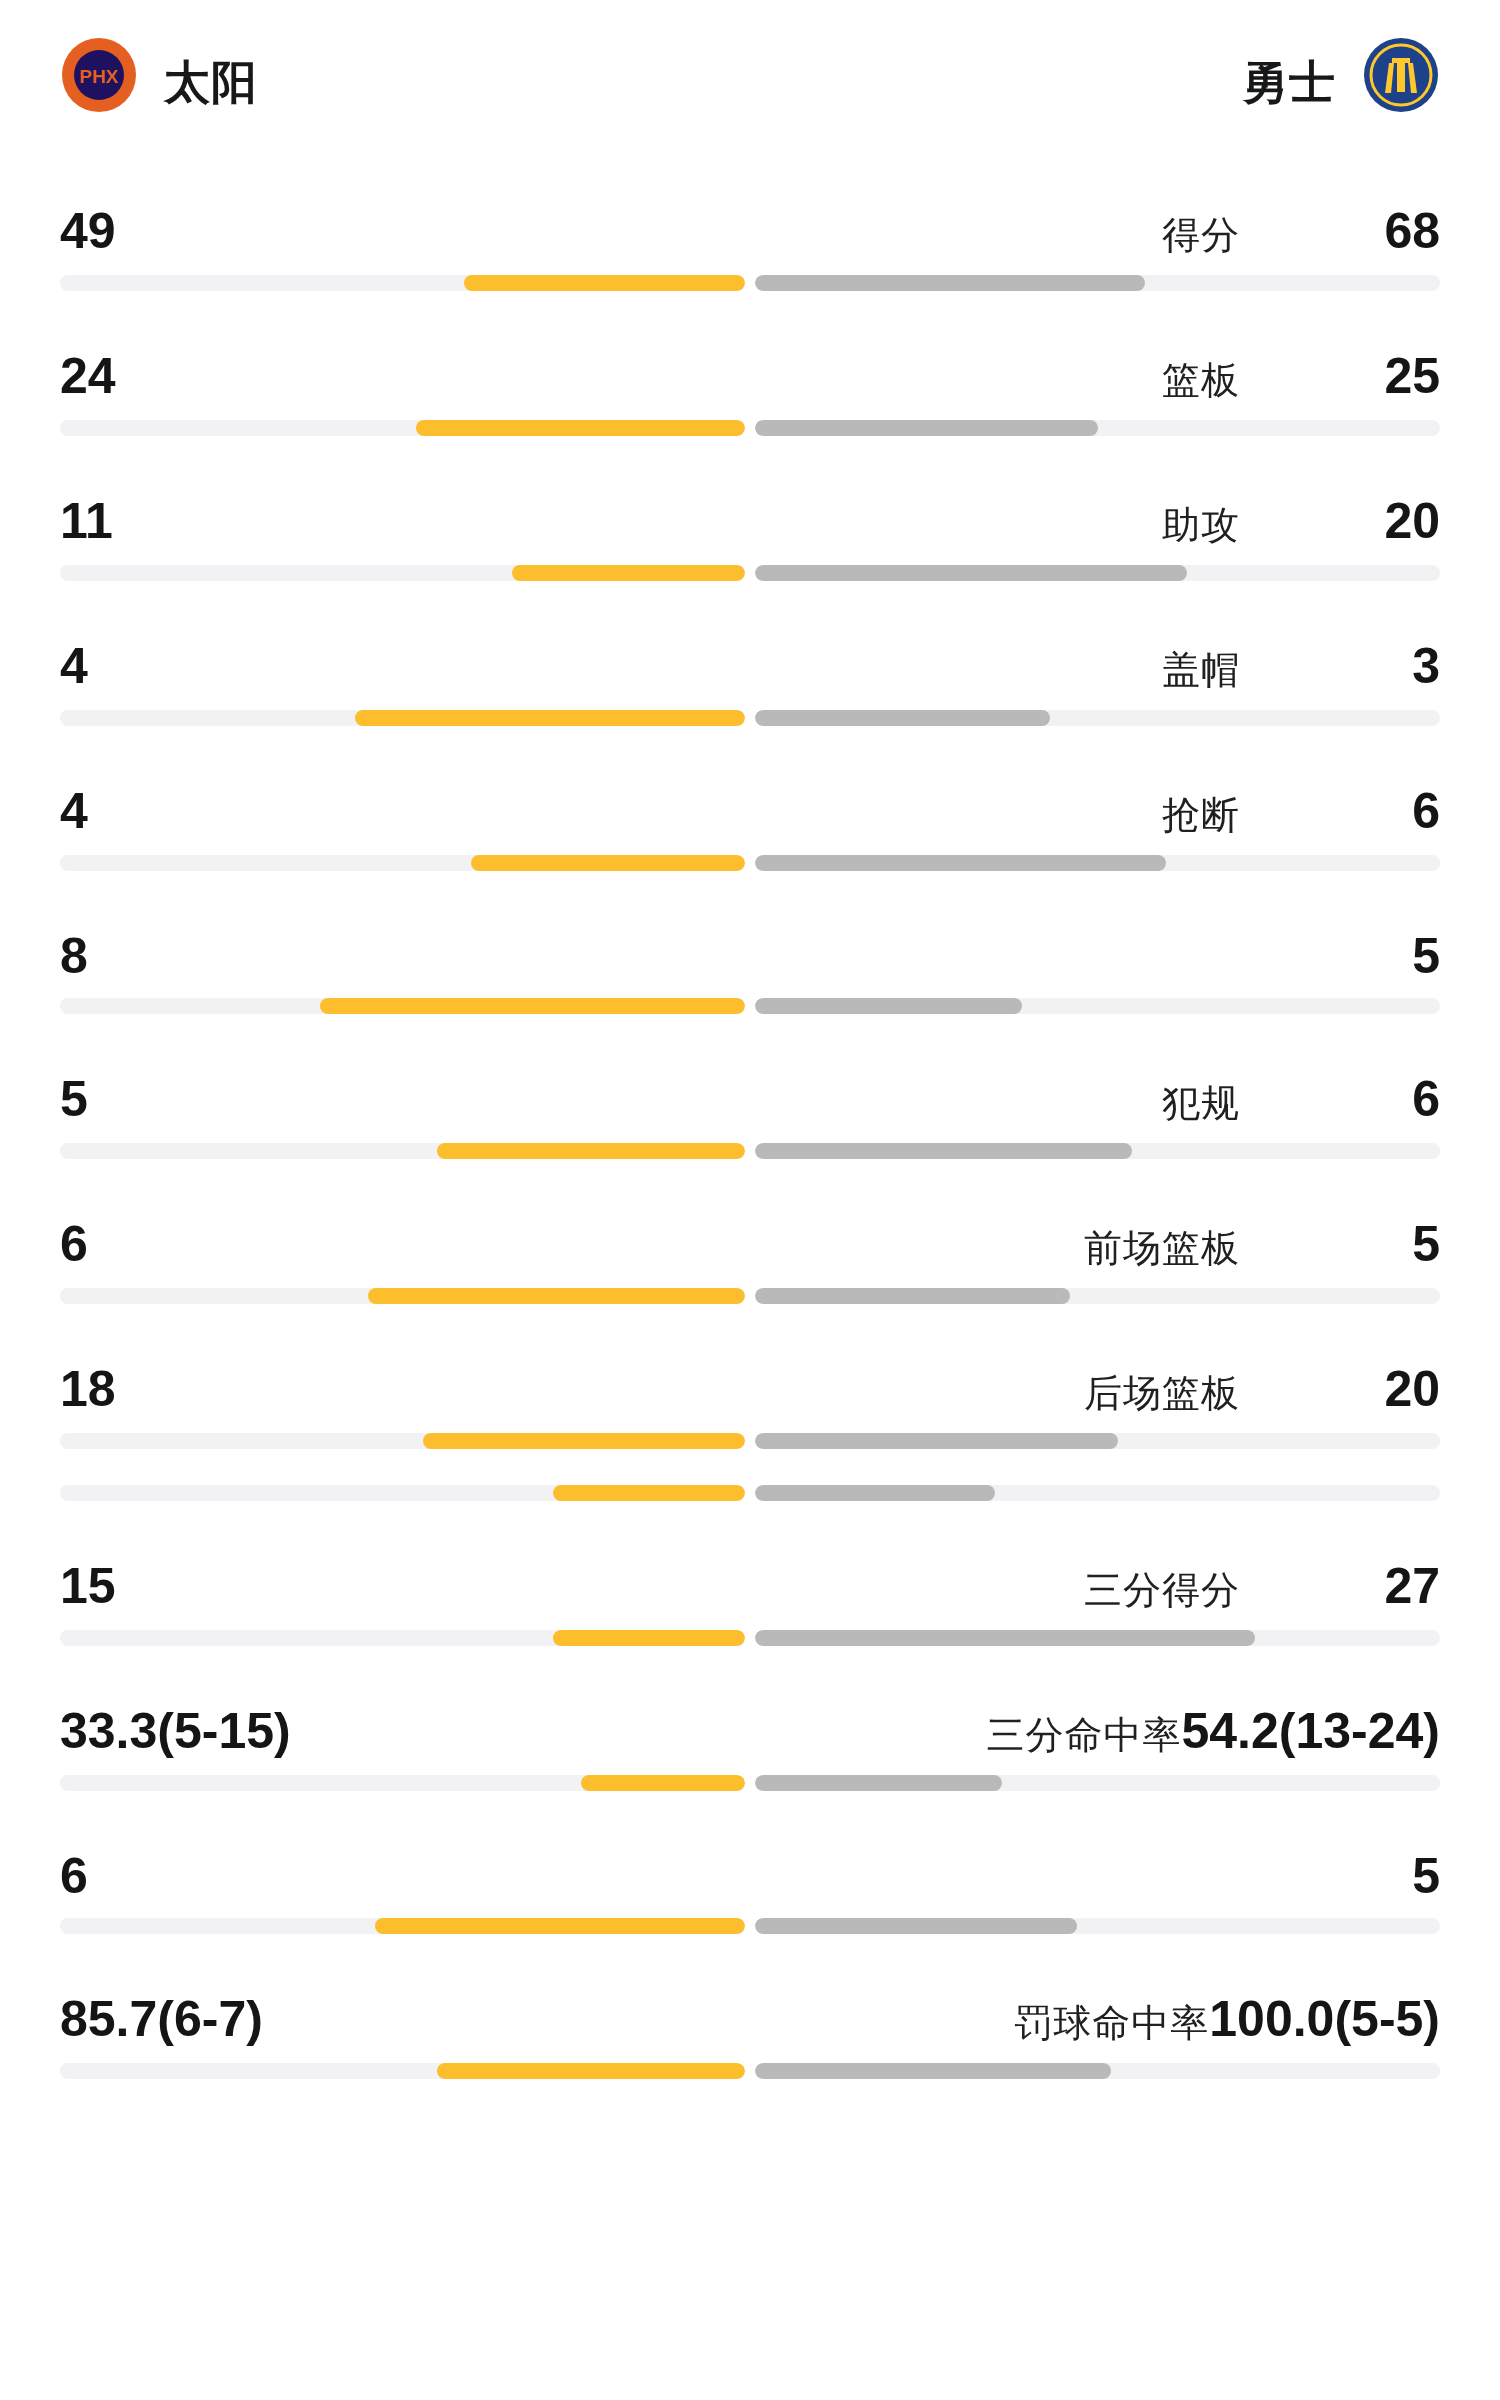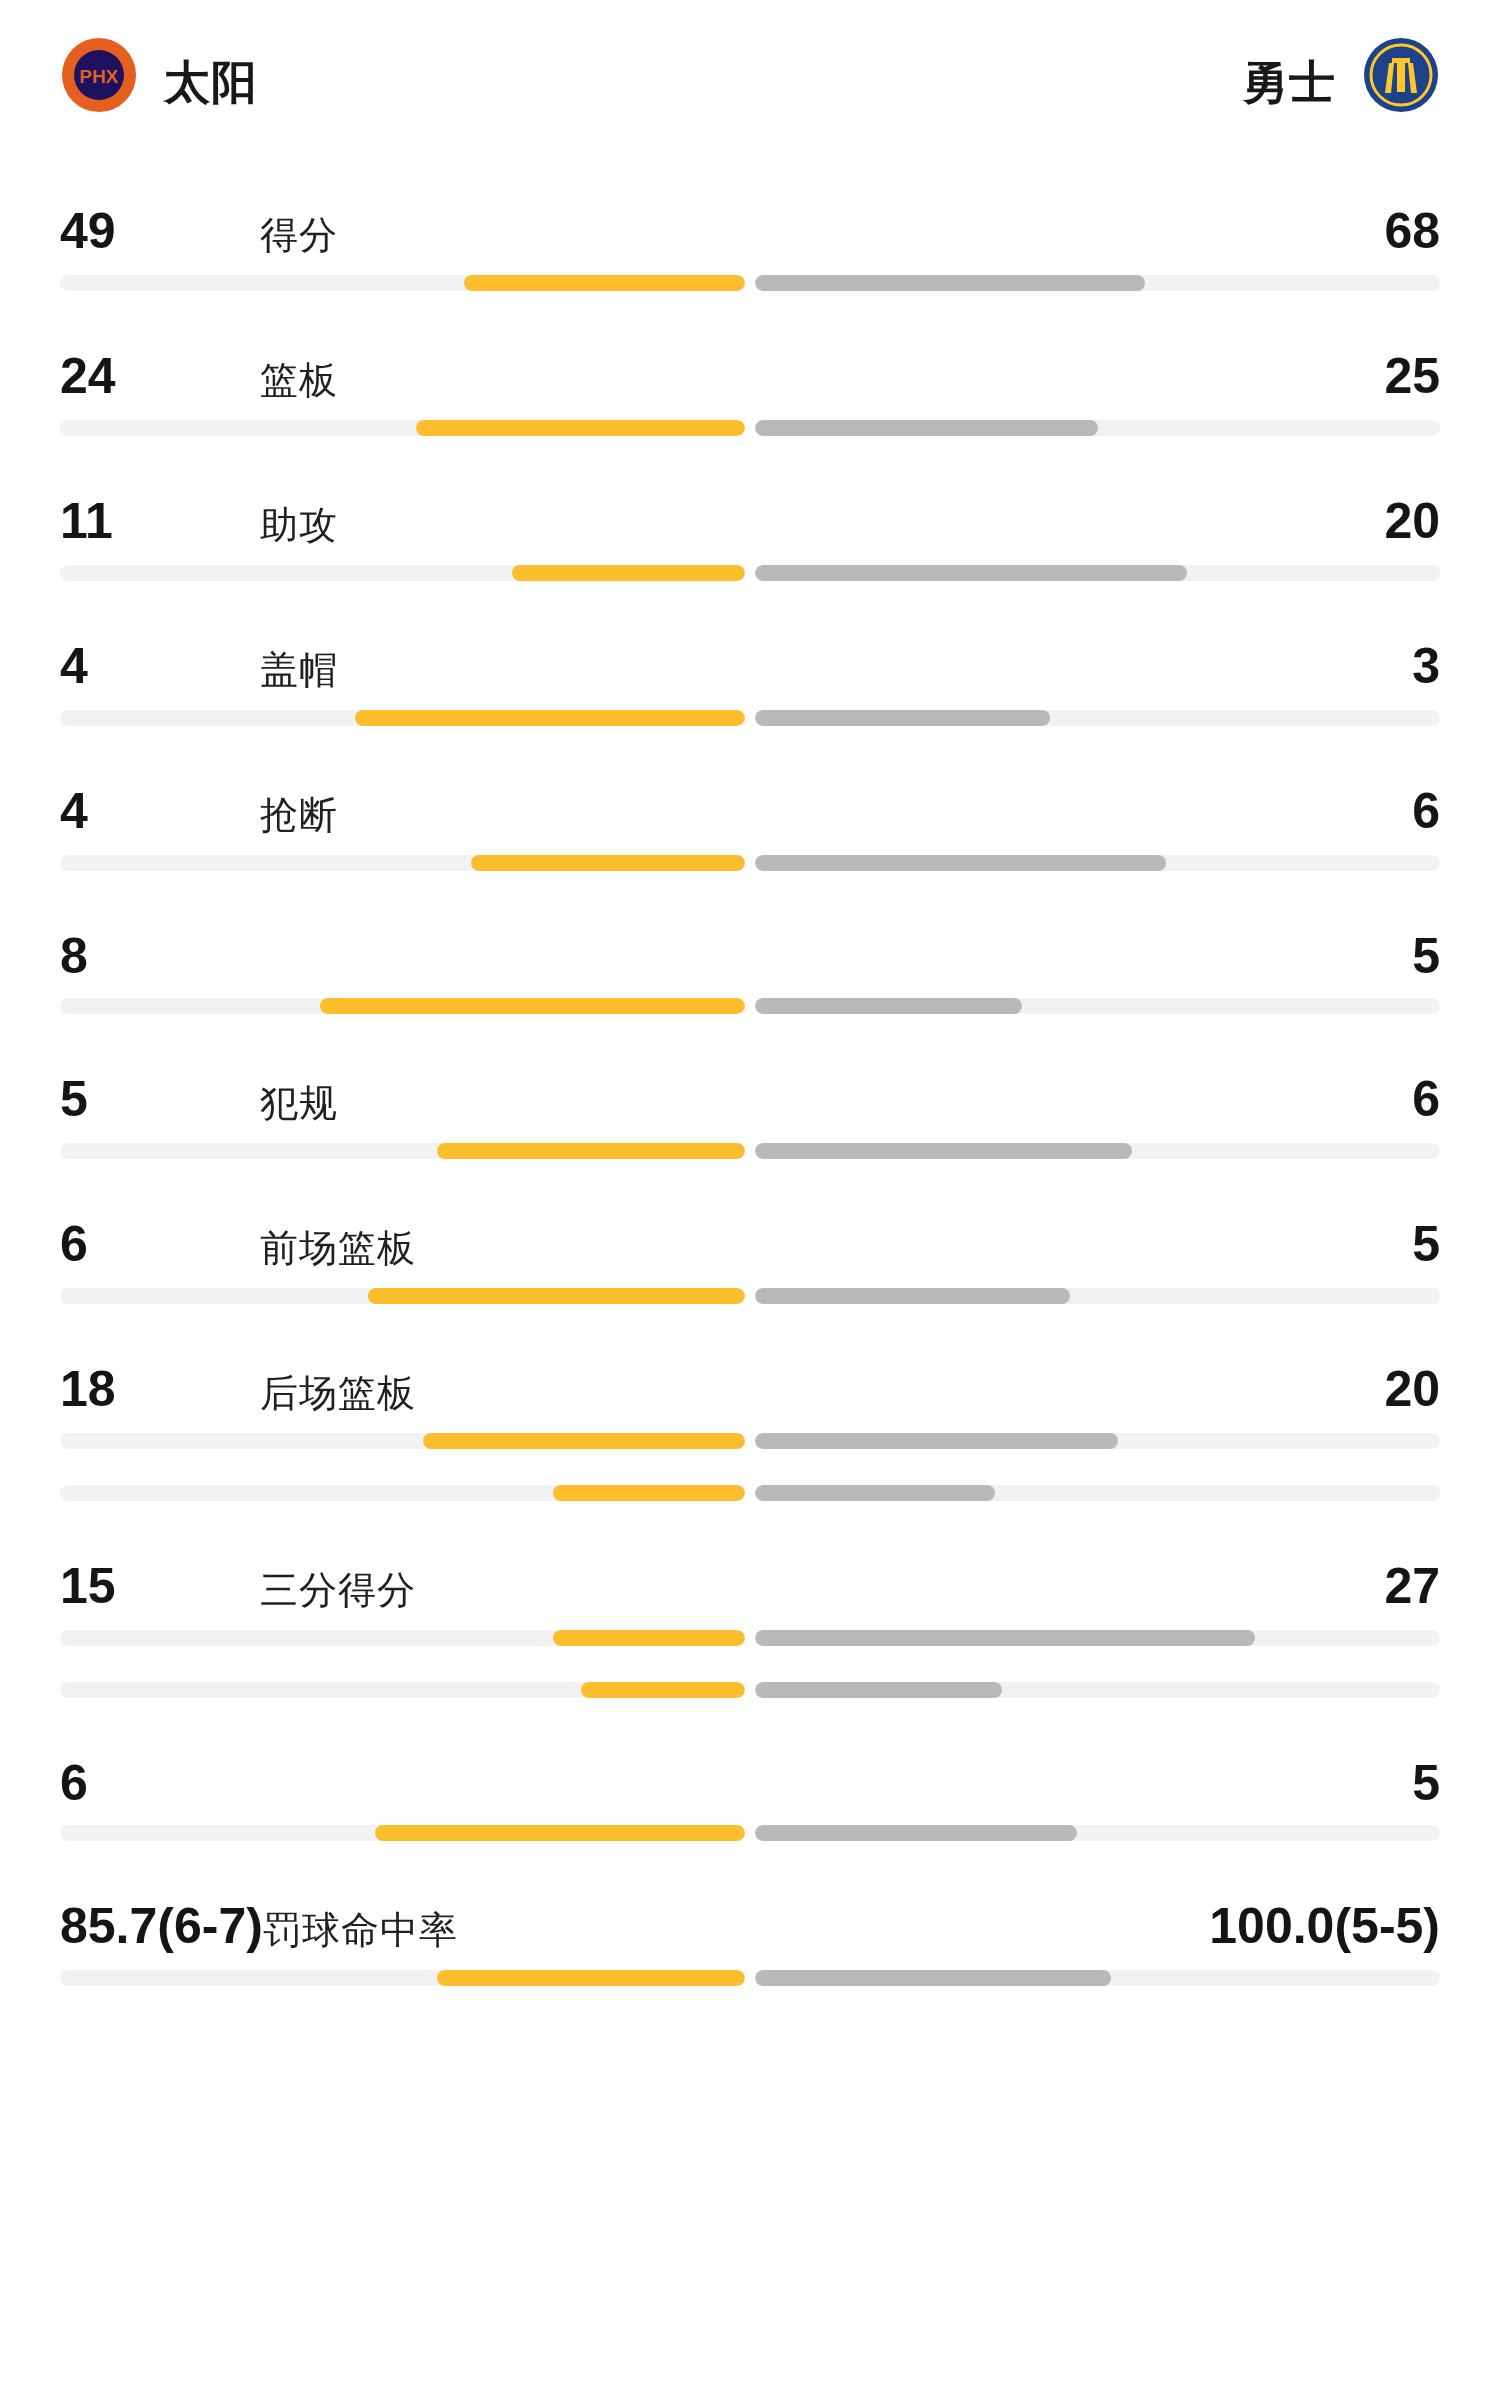--- a/index.html
+++ b/index.html
@@ -73,21 +73,21 @@
     white-space: nowrap;
     min-width: 200px;
   }
   .stat-value.right { text-align: right; }
   .stat-label {
     font-size: 38px;
     font-weight: 500;
     color: #1f2022;
     letter-spacing: 1px;
     flex: 1 1 auto;
-    text-align: left;
+    text-align: right;
     white-space: nowrap;
   }
 
   
   .bars {
     display: flex;
     align-items: center;
     margin-top: 14px;
     padding: 0 12px;
     box-sizing: border-box;
@@ -316,20 +316,25 @@
         <div class="bar-side bar-left">
             <span class="fill" style="width: 28%;"></span>
           </div>
         <div class="bar-side bar-right">
             <span class="fill" style="width: 73%;"></span>
           </div>
       </div>
     </div>
 
     <div class="stat-row">
+      <div class="stat-top">
+        <span class="stat-value">33.3(5-15)</span>
+        <span class="stat-label">三分命中率</span>
+        <span class="stat-value right">54.2(13-24)</span>
+      </div>
       <div class="bars">
         <div class="bar-side bar-left">
             <span class="fill" style="width: 24%;"></span>
           </div>
         <div class="bar-side bar-right">
             <span class="fill" style="width: 36%;"></span>
           </div>
       </div>
     </div>
 

